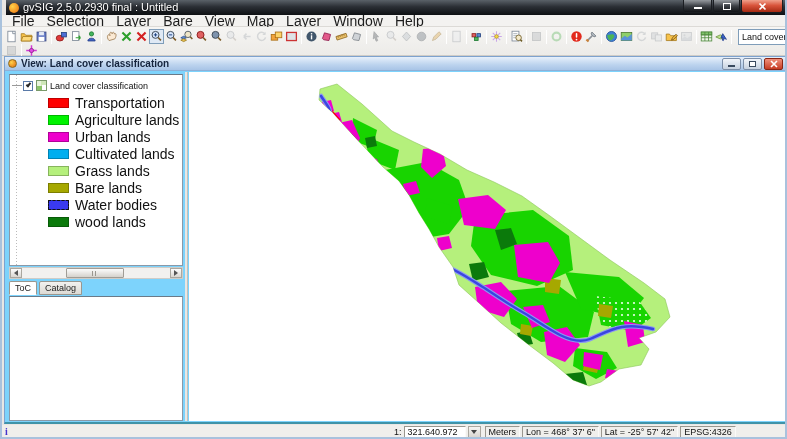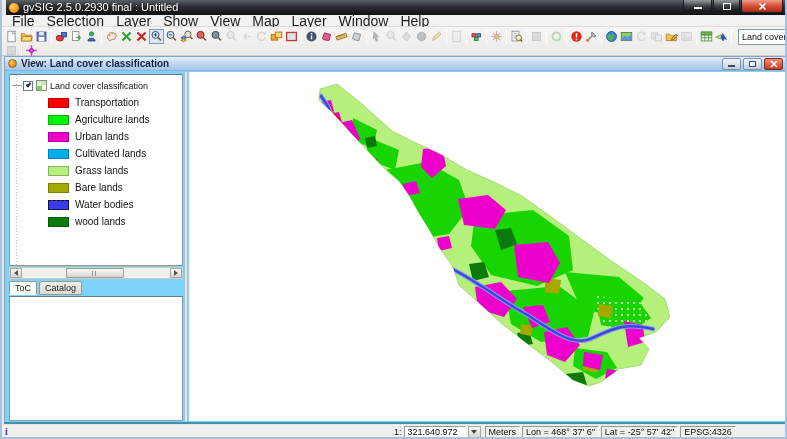--- a/index.html
+++ b/index.html
@@ -67,21 +67,21 @@
   .root-conn { width:10px; height:1px; background:#999; margin-right:1px; }
   .checkbox { width:10px; height:10px; border:1px solid #5a7aa8; background:#fff; position:relative; margin-right:3px; }
   .checkbox .check { position:absolute; left:2px; top:1px; width:5px; height:3px;
     border-left:2px solid #2a2a2a; border-bottom:2px solid #2a2a2a; transform:rotate(-50deg); }
   .layer-ico { width:11px; height:11px; margin-right:3px; border:1px solid #7a9a6a;
     background:conic-gradient(#cfe8b8 25%, #fff 0 50%, #8cc46a 0 75%, #e8f4dc 0); }
   .tree-root-label { font-size:9px; color:#111; white-space:nowrap; }
   .legend-row { position:absolute; left:38px; height:13px; display:flex; align-items:center; }
   .swatch { width:21px; height:10px; margin-right:6px; border:1px solid rgba(0,0,0,.25); flex:0 0 auto; }
   .swatch.selected { outline:1px dashed #111; outline-offset:-1px; }
-  .legend-label { font-size:10px; color:#111; white-space:nowrap; }
+  .legend-label { font-size:14px; color:#111; white-space:nowrap; }
   
   .hscroll { position:absolute; left:4px; top:210px; width:174px; height:12px;
     background:#f2f1ef; border:1px solid #cfccc7; display:flex; align-items:center; }
   .sb-btn { width:12px; height:10px; background:linear-gradient(#fdfdfd,#d9d6d1); border:1px solid #aaa79f;
     display:flex; align-items:center; justify-content:center; flex:0 0 auto; }
   .tri-l { width:0; height:0; border-top:3px solid transparent; border-bottom:3px solid transparent; border-right:4px solid #555; }
   .tri-r { width:0; height:0; border-top:3px solid transparent; border-bottom:3px solid transparent; border-left:4px solid #555; }
   .sb-track { flex:1; position:relative; height:10px; }
   .sb-thumb { position:absolute; left:44px; width:58px; top:0; height:10px;
     background:linear-gradient(#fcfcfc,#d5d2cc); border:1px solid #a09d96; border-radius:1px; }
@@ -132,21 +132,21 @@
             <path d="M1.5 1.5l6 6M7.5 1.5l-6 6" stroke="#fff" stroke-width="1.6"></path>
           </svg>
       </div>
     </div>
   </div>
 
   <div class="menubar">
     <span class="menu-item">File</span>
     <span class="menu-item">Selection</span>
     <span class="menu-item">Layer</span>
-    <span class="menu-item">Show</span>
+    <span class="menu-item">Bare</span>
     <span class="menu-item">View</span>
     <span class="menu-item">Map</span>
     <span class="menu-item">Layer</span>
     <span class="menu-item">Window</span>
     <span class="menu-item">Help</span>
   </div>
 
   <div class="toolbar">
     <div class="tbrow r1" id="tbrow1">
       <span class="tbi">

